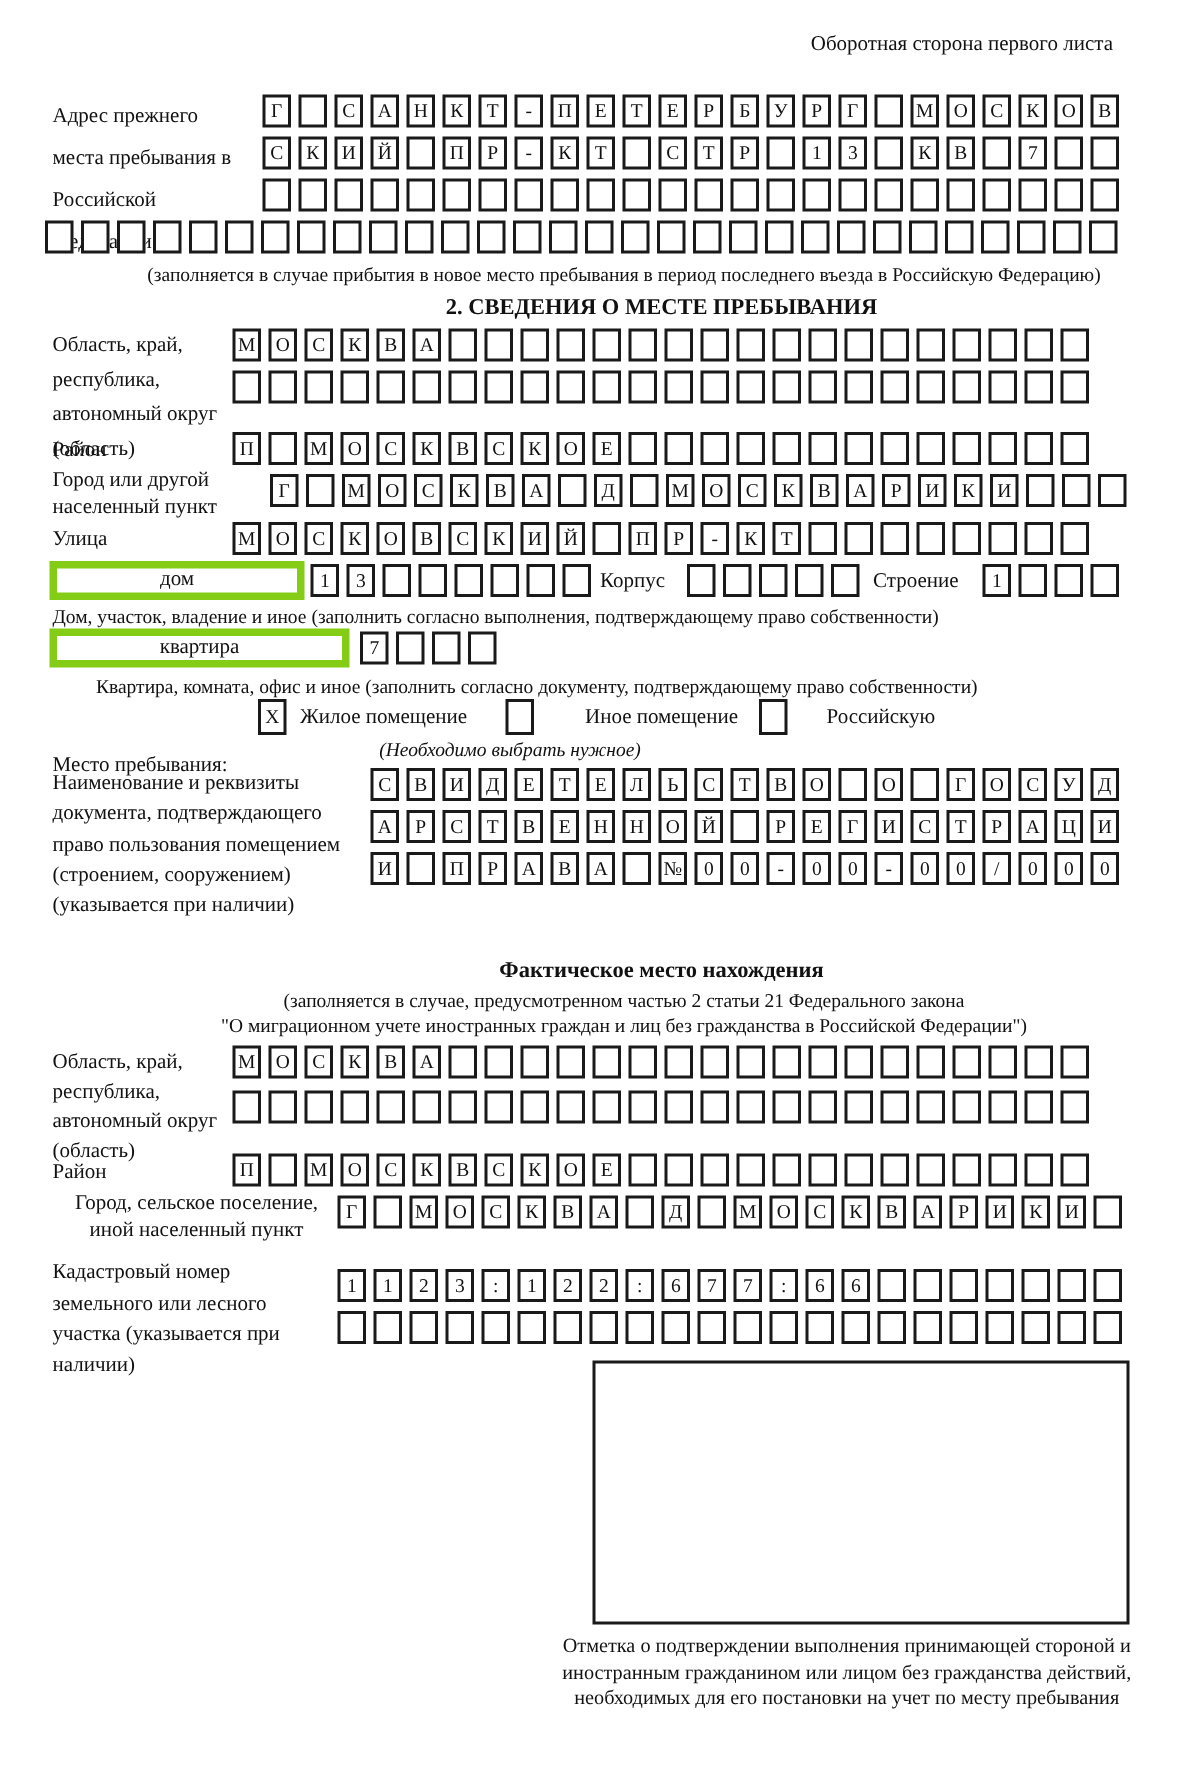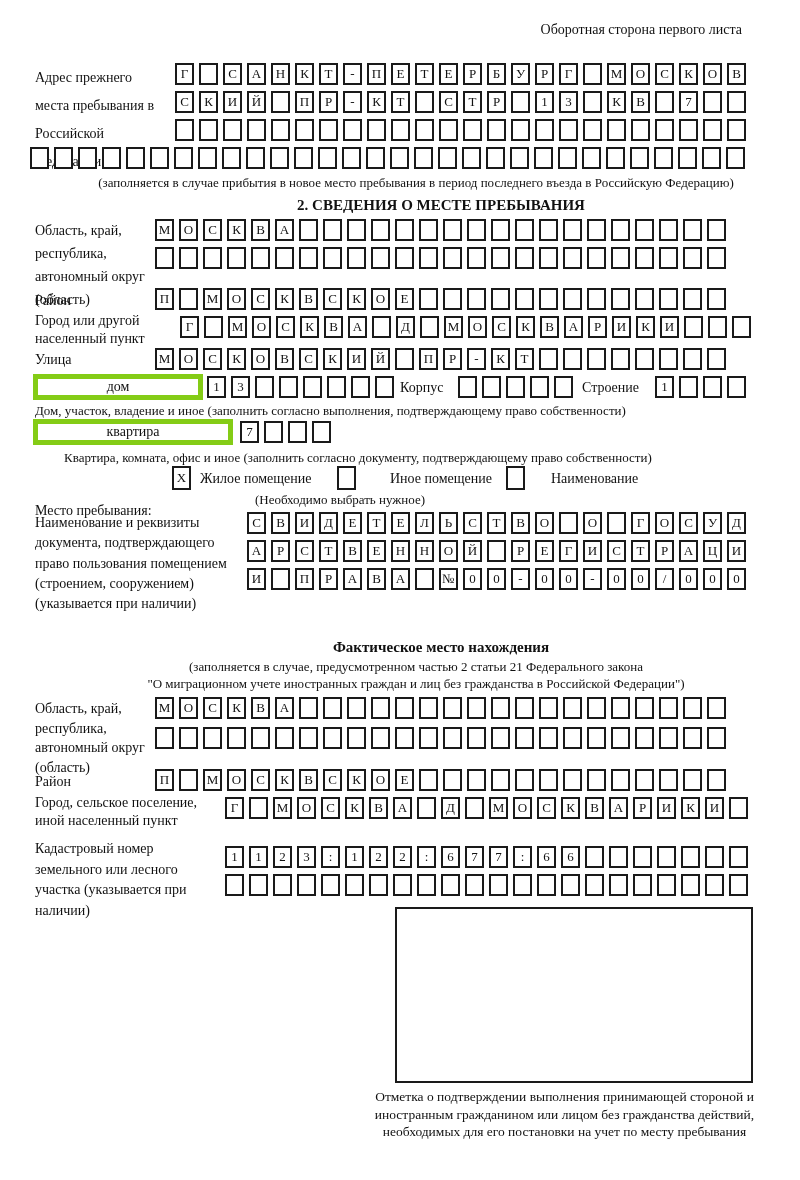--- a/index.html
+++ b/index.html
@@ -308,22 +308,22 @@
     <span class="cell"></span>
   </div>
 <div class="cap" style="top:450px;left:35px;margin-left:29px;">Квартира, комната, офис и иное (заполнить согласно документу, подтверждающему право собственности)</div>
 
 <div class="lbl" style="top:469px;left:35px;margin-top:32px;">Место пребывания:</div>
 <div class="chk" style="top:466px;left:172px;">X</div>
 <div class="lbl" style="top:469px;left:200px;">Жилое помещение</div>
 <div class="chk" style="top:466px;left:337px;"></div>
 <div class="lbl" style="top:469px;left:373px;margin-left:17px;">Иное помещение</div>
 <div class="chk" style="top:466px;left:506px;"></div>
-<div class="lbl" style="top:469px;left:551px;">Наименование</div>
-<div class="cap" style="top:492px;left:235px;width:210px;text-align:center;">(Необходимо выбрать нужное)</div>
+<div class="lbl" style="top:469px;left:551px;">Российскую</div>
+<div class="cap" style="top:492px;left:235px;width:210px;text-align:center;font-style:italic;">(Необходимо выбрать нужное)</div>
 
 <div class="lbl" style="top:513px;left:35px;width:208px;line-height:20.3px;">Наименование и реквизиты документа, подтверждающего право пользования помещением (строением, сооружением) (указывается при наличии)</div>
 <div class="row" style="top:512px;left:247px;">
     <span class="cell">С</span>
     <span class="cell">В</span>
     <span class="cell">И</span>
     <span class="cell">Д</span>
     <span class="cell">Е</span>
     <span class="cell">Т</span>
     <span class="cell">Е</span>
@@ -468,21 +468,21 @@
     <span class="cell"></span>
     <span class="cell"></span>
     <span class="cell"></span>
     <span class="cell"></span>
     <span class="cell"></span>
     <span class="cell"></span>
     <span class="cell"></span>
     <span class="cell"></span>
   </div>
 
-<div class="lbl" style="top:794px;left:35px;width:192px;line-height:18px;">Город, сельское поселение, иной населенный пункт</div>
+<div class="lbl" style="top:794px;left:35px;width:192px;line-height:18px;text-align:center;">Город, сельское поселение, иной населенный пункт</div>
 <div class="row" style="top:797px;left:225px;">
     <span class="cell">Г</span>
     <span class="cell"></span>
     <span class="cell">М</span>
     <span class="cell">О</span>
     <span class="cell">С</span>
     <span class="cell">К</span>
     <span class="cell">В</span>
     <span class="cell">А</span>
     <span class="cell"></span>

